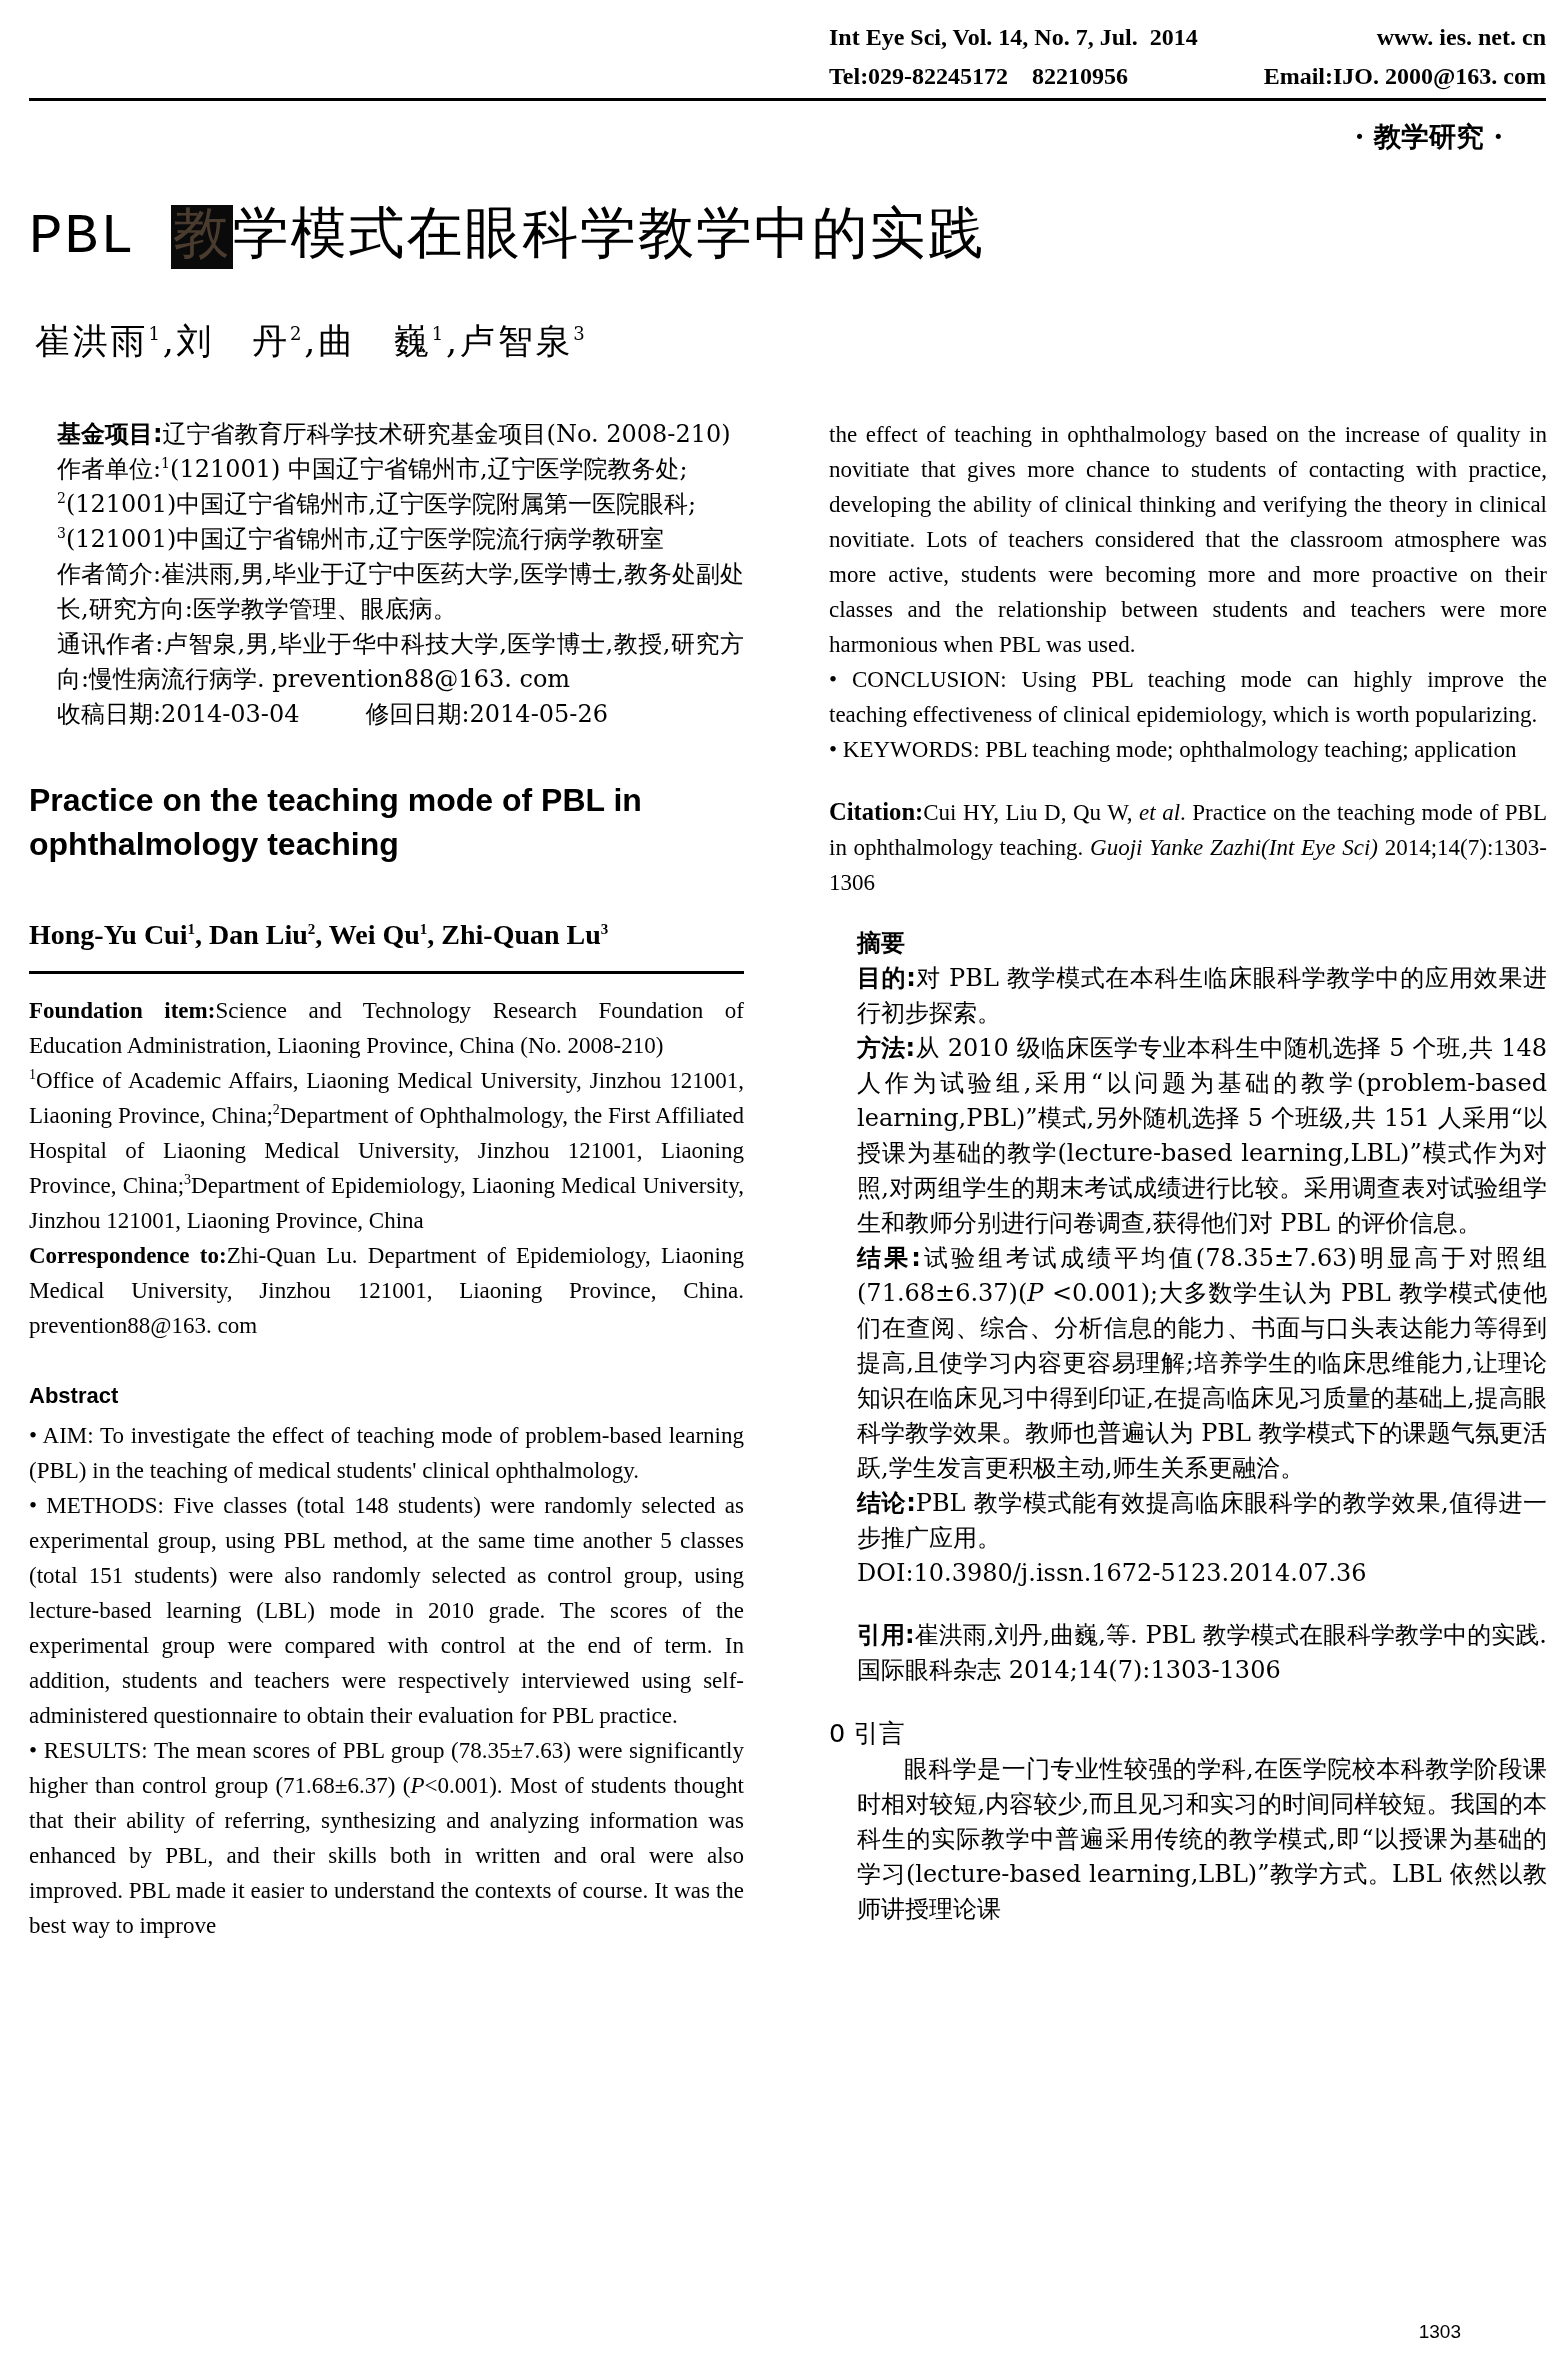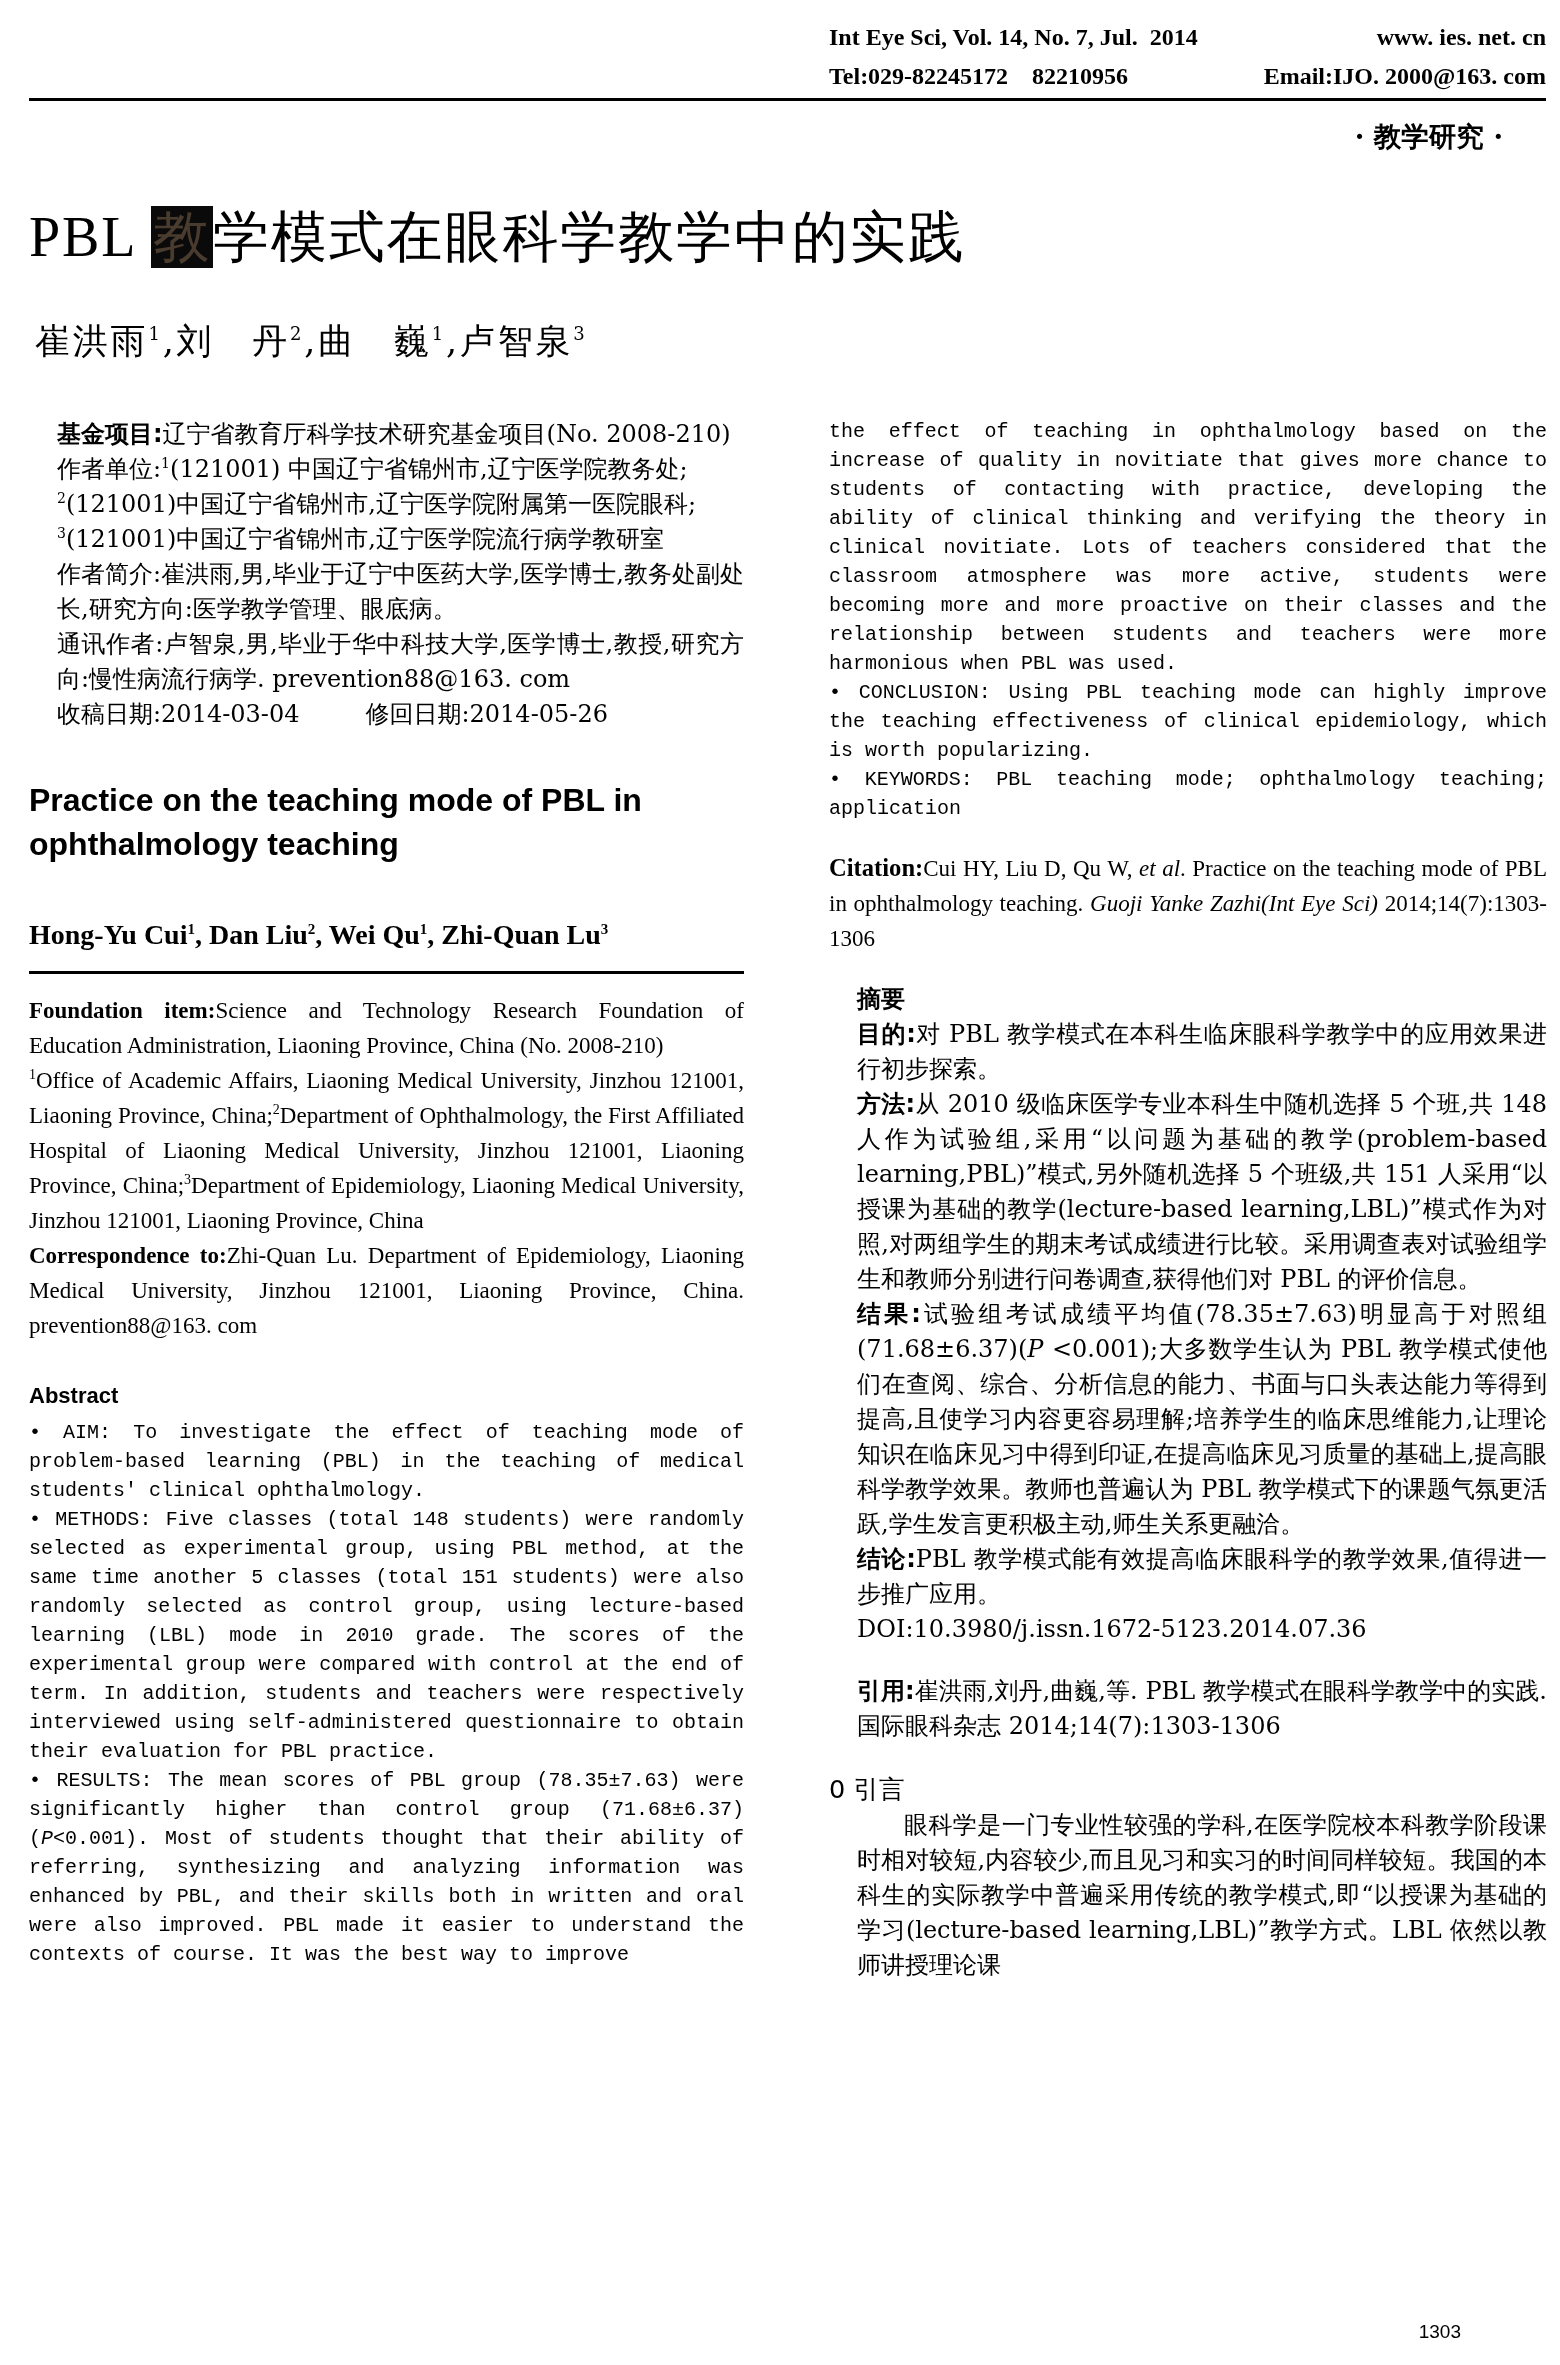--- a/index.html
+++ b/index.html
@@ -6,32 +6,32 @@
   body {
     width: 1560px; height: 2366px; position: relative; overflow: hidden;
     color: #000; font-family: "Liberation Serif", "DejaVu Serif", serif;
   }
   .abs { position: absolute; }
   
   .hdr-line { font-family: "Liberation Serif", serif; font-weight: bold; font-size: 24px; line-height: 28px; white-space: pre; }
   #hdr-rule { left: 29px; top: 98px; width: 1517px; height: 2.8px; background: #000; }
   #section-tag { right: 57px; top: 119px; font-size: 27.5px; font-weight: bold; font-family: "DejaVu Serif", serif; }
   
-  #title { left: 29px; top: 204px; font-family: Liberation Serif, serif; font-size: 56px; line-height: 66px; white-space: nowrap; letter-spacing: 1.9px; text-align: right; }
+  #title { left: 29px; top: 204px; font-family: Liberation Mono, monospace; font-size: 56px; line-height: 66px; white-space: nowrap; letter-spacing: 1.9px; text-align: right; }
   #title .hl { background: #0a0a0a; color: #4a3b2f; padding: 0 1.9px; }
   #authors-cn { left: 35px; top: 312px; font-family: "DejaVu Serif", serif; font-size: 35px; line-height: 43px; white-space: nowrap; letter-spacing: 2.8px; }
   #authors-cn sup { font-size: 18px; }
   
   .col { position: absolute; top: 417px; width: 715px; }
   #col-left { left: 29px; }
   #col-right { left: 829px; width: 718px; }
   .cn { font-family: "DejaVu Serif", serif; font-size: 24px; line-height: 35px; text-align: justify; margin-left: 28px; }
   .cn b, .lbl { font-family: "DejaVu Sans", sans-serif; font-weight: bold; }
   .en-serif { font-family: "Liberation Serif", serif; font-size: 23px; line-height: 35px; text-align: justify; }
-  .en-sans { font-family: Liberation Mono, monospace; font-size: 20px; line-height: 29px; text-align: justify; }
+  .en-sans { font-family: Liberation Serif, serif; font-size: 23px; line-height: 35px; text-align: justify; }
   p { margin: 0; }
   .en-title { font-family: "Liberation Sans", sans-serif; font-weight: bold; font-size: 32px; line-height: 44px; margin-top: 46px; }
   .en-authors { font-family: "Liberation Serif", serif; font-weight: bold; font-size: 28px; line-height: 38px; margin-top: 44px; }
   .en-authors sup { font-size: 15px; }
   .rule { height: 2.8px; background: #000; margin: 17px 0 19px; }
   .abstract-h { font-family: "Liberation Sans", sans-serif; font-weight: bold; font-size: 22px; line-height: 45px; margin-top: 30px; }
   .gap-md { height: 26.5px; }
   .indent { text-indent: 47px; }
   sup.s { font-size: 14px; vertical-align: super; line-height: 0; }
   #page-number { right: 99px; top: 2321px; font-family: "Liberation Sans", sans-serif; font-size: 19px; }

